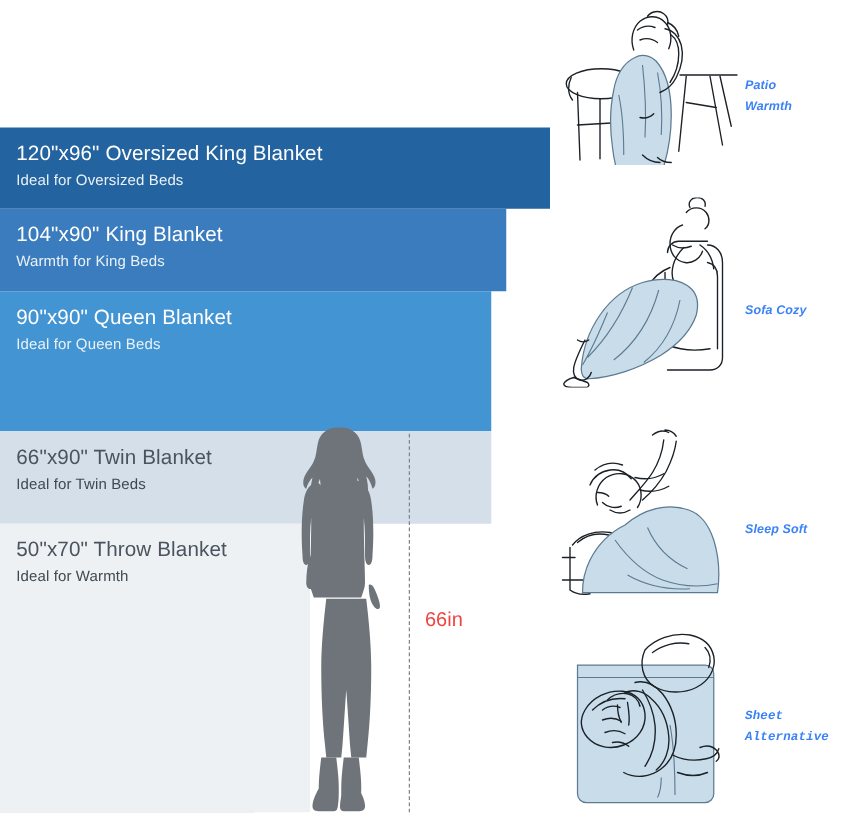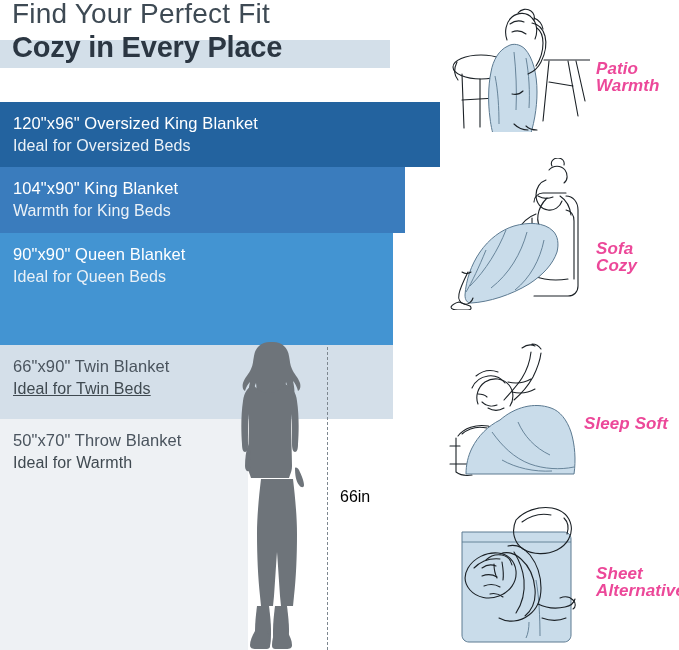--- a/index.html
+++ b/index.html
@@ -29,79 +29,74 @@
 
   
   .chart{position:absolute;left:0;top:102px;width:440px;height:548px;}
   .band{position:absolute;left:0;box-sizing:border-box;}
   .band .b-title{
     position:absolute;left:13px;white-space:nowrap;
     font-size:16.5px;font-weight:400;letter-spacing:.1px;
   }
   .band .b-sub{
     position:absolute;left:13px;white-space:nowrap;
-    font-size:16px;font-weight:400;letter-spacing:.1px;
+    font-size:12px;font-weight:400;letter-spacing:.1px;
   }
   .on-dark .b-title{color:#ffffff;}
   .on-dark .b-sub{color:#eaf1f7;}
   .on-light .b-title{color:#4a545e;}
   .on-light .b-sub{color:#3f4950;}
 
   
   .person{position:absolute;left:222px;top:238px;width:96px;height:310px;}
   .measure-line{
     position:absolute;left:327px;top:245px;width:0;height:303px;
     border-left:1.5px dashed #7d8790;
   }
   .measure-label{
     position:absolute;left:340px;top:386px;
-    font-size:16px;color:#000000;white-space:nowrap;
+    font-size:16px;color:#ef4444;white-space:nowrap;
   }
 
   
   .rail{position:absolute;left:444px;top:0;width:235px;height:650px;}
   .use-case{position:absolute;left:0;width:235px;}
   .uc-art{position:absolute;left:4px;top:0;}
   .uc-label{
     position:absolute;font-style:italic;font-weight:bold;
-    font-size:17px;color:#ec4899;line-height:17px;
+    font-size:10px;color:#3b82f6;line-height:17px;
     letter-spacing:.1px;white-space:pre-line;
   }
 </style>
 </head>
 <body>
 
 <div class="page">
 
-  <div class="header">
-    <div class="title-sub">Find Your Perfect Fit</div>
-    <div class="title-hl" style="background: rgb(211, 223, 233);"></div>
-    <div class="title-main">Cozy in Every Place</div>
-  </div>
 
   <div class="chart">
 
     <div class="band on-dark" id="band0" style="top: 0px; height: 65px; width: 440px; background: rgb(35, 99, 159);">
       <div class="b-title" style="top: 12px;">120"x96" Oversized King Blanket</div>
       <div class="b-sub" style="top: 35px;">Ideal for Oversized Beds</div>
     </div>
 
     <div class="band on-dark" id="band1" style="top: 65px; height: 66px; width: 405px; background: rgb(58, 124, 189);">
       <div class="b-title" style="top: 12px;">104"x90" King Blanket</div>
       <div class="b-sub" style="top: 35px;">Warmth for King Beds</div>
     </div>
 
     <div class="band on-dark" id="band2" style="top: 131px; height: 112px; width: 393px; background: rgb(67, 148, 210);">
       <div class="b-title" style="top: 12px;">90"x90" Queen Blanket</div>
       <div class="b-sub" style="top: 35px; text-align: right;">Ideal for Queen Beds</div>
     </div>
 
     <div class="band on-light" id="band3" style="top: 243px; height: 74px; width: 393px; background: rgb(212, 223, 233);">
       <div class="b-title" style="top: 12px;">66"x90" Twin Blanket</div>
-      <div class="b-sub" style="top: 35px; text-decoration: underline;">Ideal for Twin Beds</div>
+      <div class="b-sub" style="top: 35px;">Ideal for Twin Beds</div>
     </div>
 
     <div class="band on-light" id="band4" style="top: 317px; height: 231px; width: 248px; background: rgb(238, 241, 244);">
       <div class="b-title" style="top: 12px;">50"x70" Throw Blanket</div>
       <div class="b-sub" style="top: 35px;">Ideal for Warmth</div>
     </div>
 
     <div class="person">
       <svg width="96" height="310" viewBox="0 0 96 310" xmlns="http://www.w3.org/2000/svg">
         <g fill="#6e747a">
@@ -230,21 +225,21 @@
             <path d="M30 52c4 0 7 1 9 3"></path>
 
             <path d="M56 58c6-7 13-14 18-22 5-8 8-17 9-26"></path>
             <path d="M66 58c7-6 14-14 19-23 4-8 7-16 8-24"></path>
             <path d="M74 6c4-3 9-4 13-2M84 2c4 0 7 2 9 5"></path>
             <path d="M60 40c8 2 16 1 23-3"></path>
             <path d="M64 50c8 2 16 1 23-3"></path>
           </g>
         </svg>
       </div>
-      <div class="uc-label" id="ucl2" style="left: 140px; top: 415px; text-align: center;">Sleep Soft</div>
+      <div class="uc-label" id="ucl2" style="left: 152px; top: 415px; text-align: center;">Sleep Soft</div>
     </div>
 
     <div class="use-case" id="uc3" style="top: 0px;">
       <div class="uc-art" style="top: 498px;">
         <svg width="142" height="152" viewBox="0 0 142 152" xmlns="http://www.w3.org/2000/svg">
 
           <path d="M14 34h102c4 0 7 3 7 7v96c0 4-3 7-7 7H21c-4 0-7-3-7-7z" fill="#c9dcea" stroke="#5c7a91" stroke-width="1"></path>
           <g fill="none" stroke="#5c7a91" stroke-width=".9">
             <path d="M14 44h109M92 138c0-18-1-40-4-56"></path>
           </g>
@@ -274,17 +269,17 @@
 
             <path d="M90 106c8 4 18 5 27 3 5-1 9-4 10-8"></path>
             <path d="M112 100c5-2 10-1 13 2 3 3 3 7 0 9"></path>
             <path d="M94 120c8 3 17 3 24 0"></path>
           </g>
           <g fill="none" stroke="#5c7a91" stroke-width=".9">
             <path d="M78 140c2-4 3-10 3-16"></path>
           </g>
         </svg>
       </div>
-      <div class="uc-label" id="ucl3" style="left: 152px; top: 565px;">Sheet
+      <div class="uc-label" id="ucl3" style="left: 152px; top: 565px; font-family: Liberation Mono, monospace;">Sheet
 Alternative</div>
     </div>
   </div>
 </div>
 
 </body></html>

